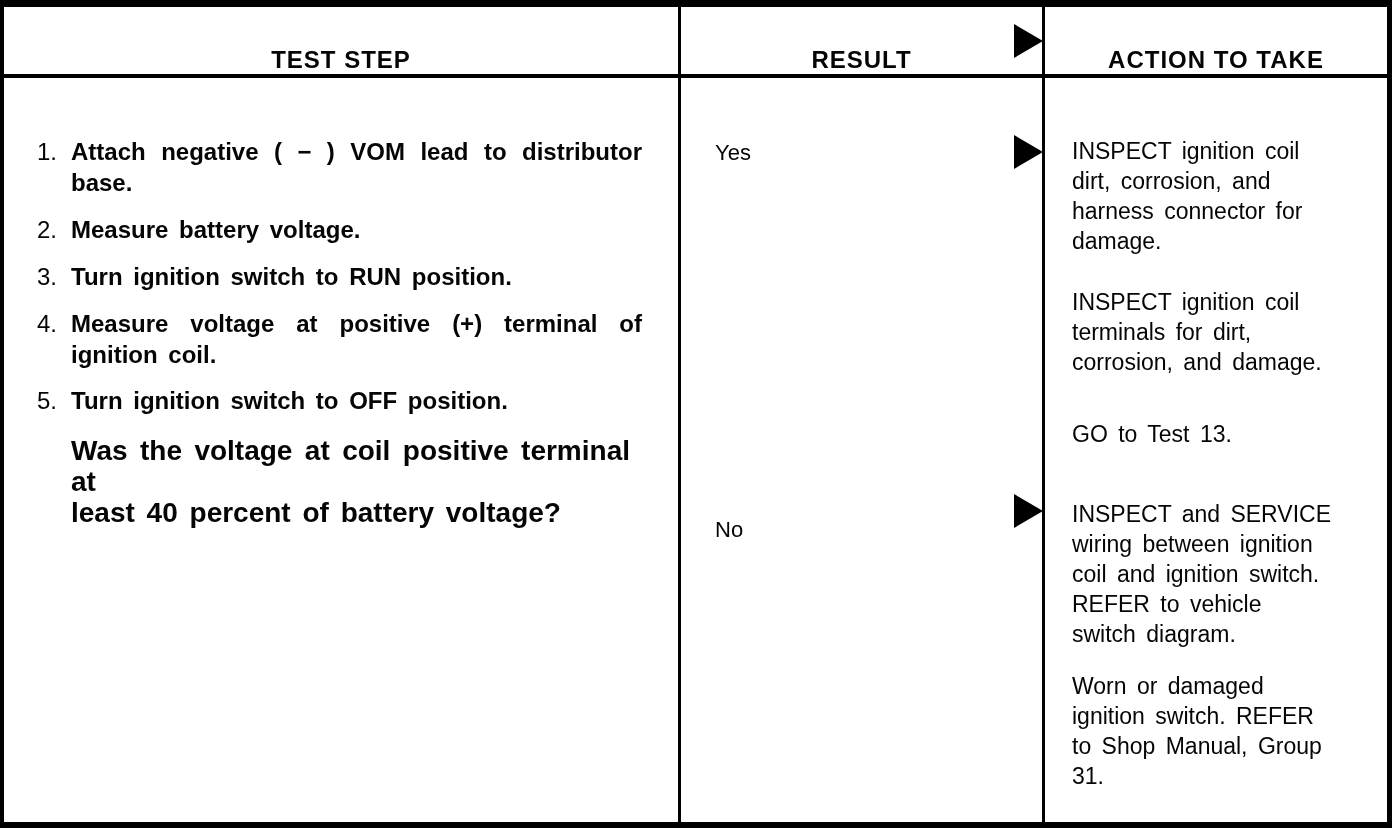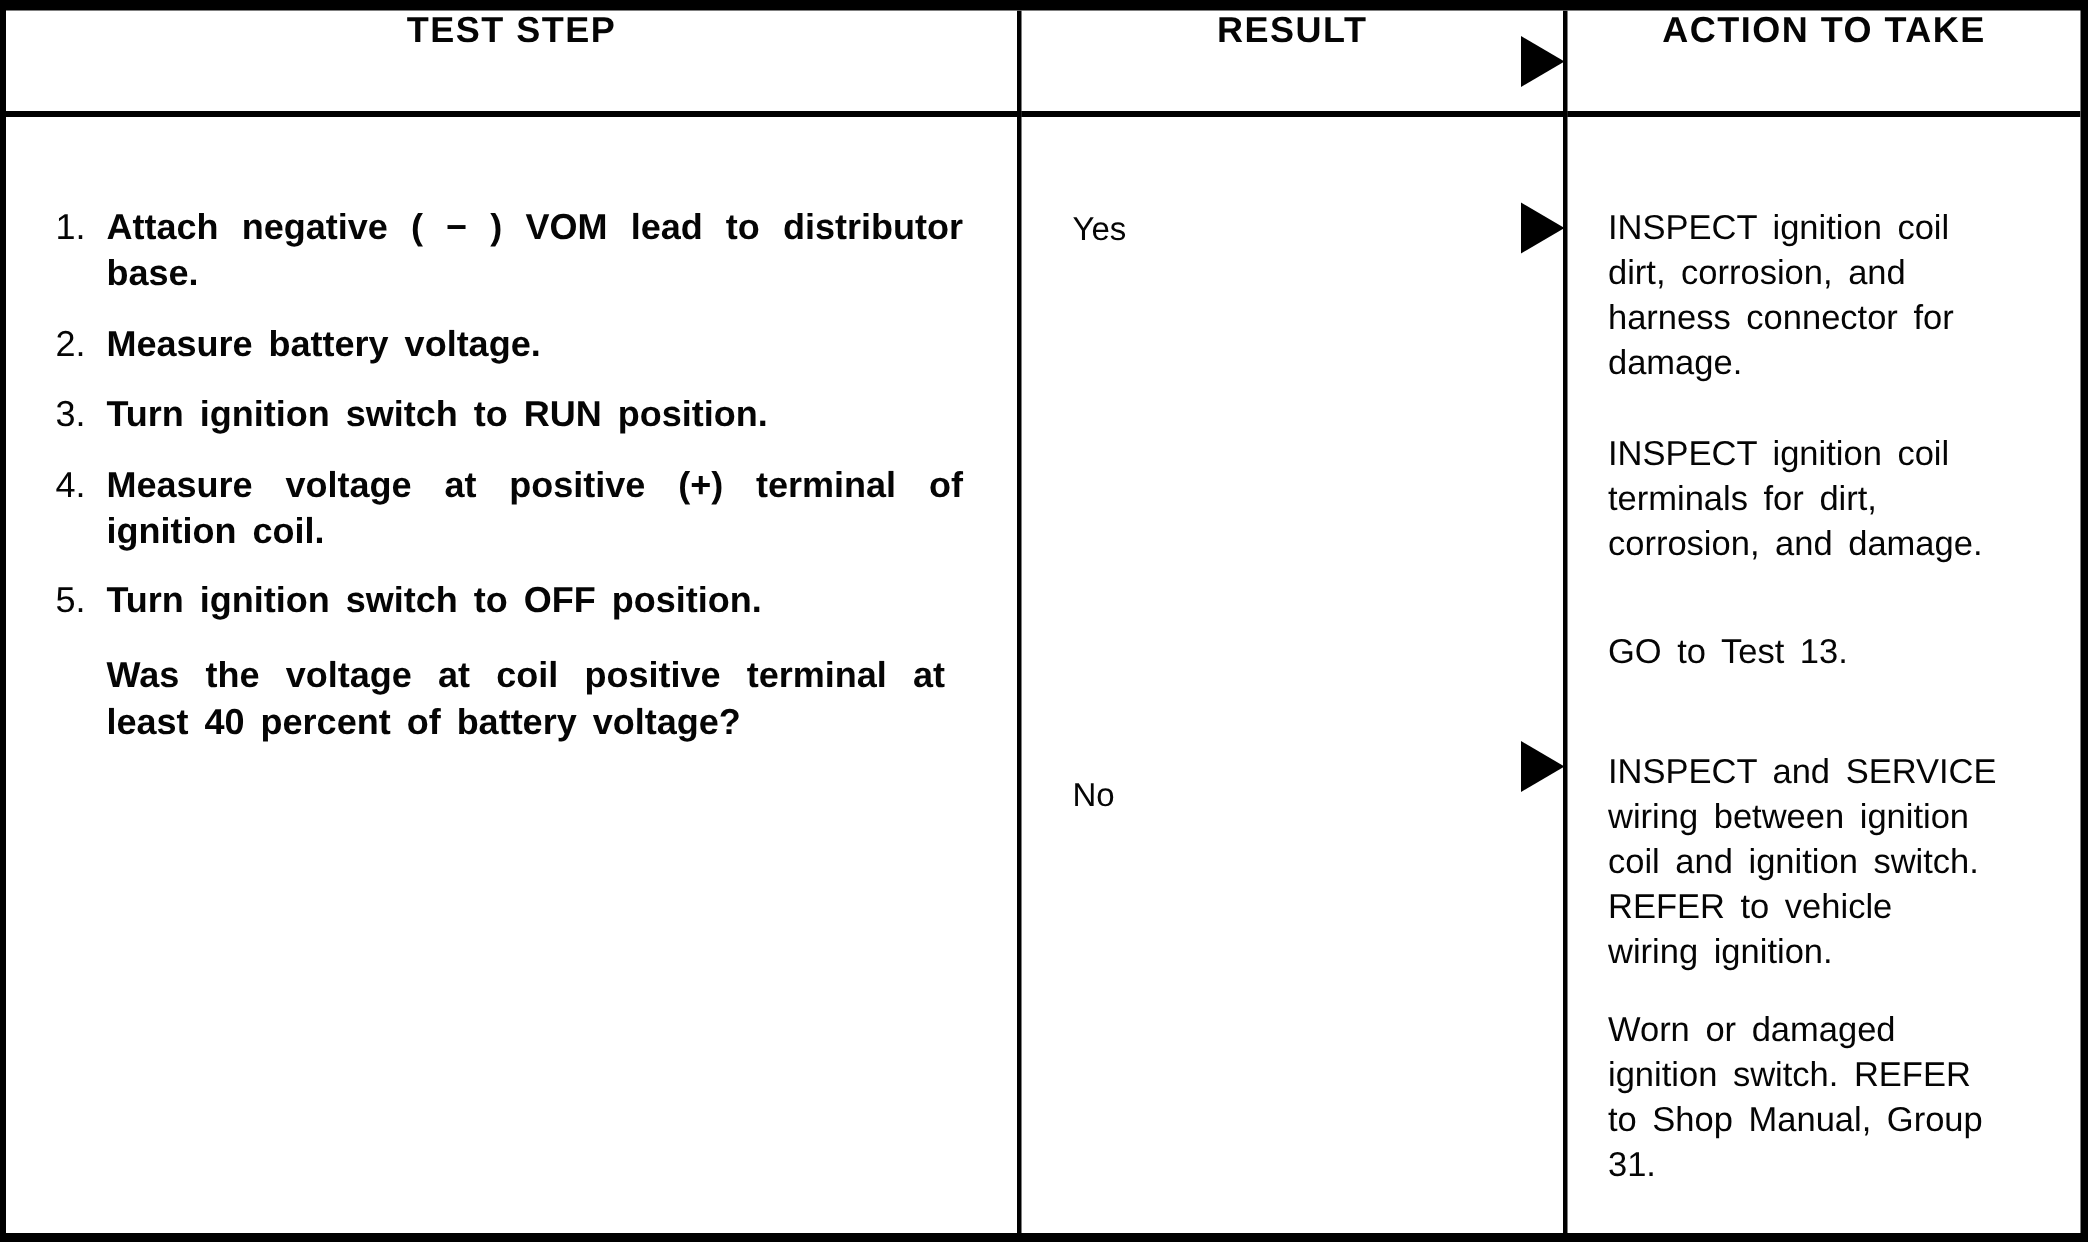--- a/index.html
+++ b/index.html
@@ -20,21 +20,21 @@
     border-right: 5px solid #000;
     border-bottom: 6px solid #000;
     display: grid;
     grid-template-columns: 677px 364px 1fr;
     grid-template-rows: 71px 1fr;
     overflow: hidden;
   }
   .hcell {
     border-bottom: 4px solid #000;
     display: flex;
-    align-items: flex-start;
+    align-items: flex-end;
     justify-content: center;
     font-weight: bold;
     font-size: 24px;
     letter-spacing: 1px;
     position: relative;
   }
   .divr { border-right: 3px solid #000; }
   .bcell { position: relative; }
 
   
@@ -46,21 +46,21 @@
     font-size: 24px;
     line-height: 31px;
     word-spacing: 4px;
   }
   .step .num { width: 34px; flex: none; }
   .step .txt { flex: 1; }
   .question {
     position: absolute;
     left: 67px;
     right: 48px;
-    font-size: 24px;
+    font-size: 28px;
     line-height: 31px;
     word-spacing: 4px;
   }
   
   .jlines .line { text-align: justify; text-align-last: justify; font-weight: bold; }
   .jlines .line:last-child { text-align-last: left; }
 
   
   .result-label {
     position: absolute;
@@ -175,21 +175,21 @@
         <div class="line">corrosion, and damage.</div>
       </div>
     <div class="action-par" style="top:341px">
         <div class="line">GO to Test 13.</div>
       </div>
     <div class="action-par" style="top:421px">
         <div class="line">INSPECT and SERVICE</div>
         <div class="line">wiring between ignition</div>
         <div class="line">coil and ignition switch.</div>
         <div class="line">REFER to vehicle</div>
-        <div class="line">wiring ignition.</div>
+        <div class="line">switch diagram.</div>
       </div>
     <div class="action-par" style="top:593px">
         <div class="line">Worn or damaged</div>
         <div class="line">ignition switch. REFER</div>
         <div class="line">to Shop Manual, Group</div>
         <div class="line">31.</div>
       </div>
   </div>
 
 </div>

